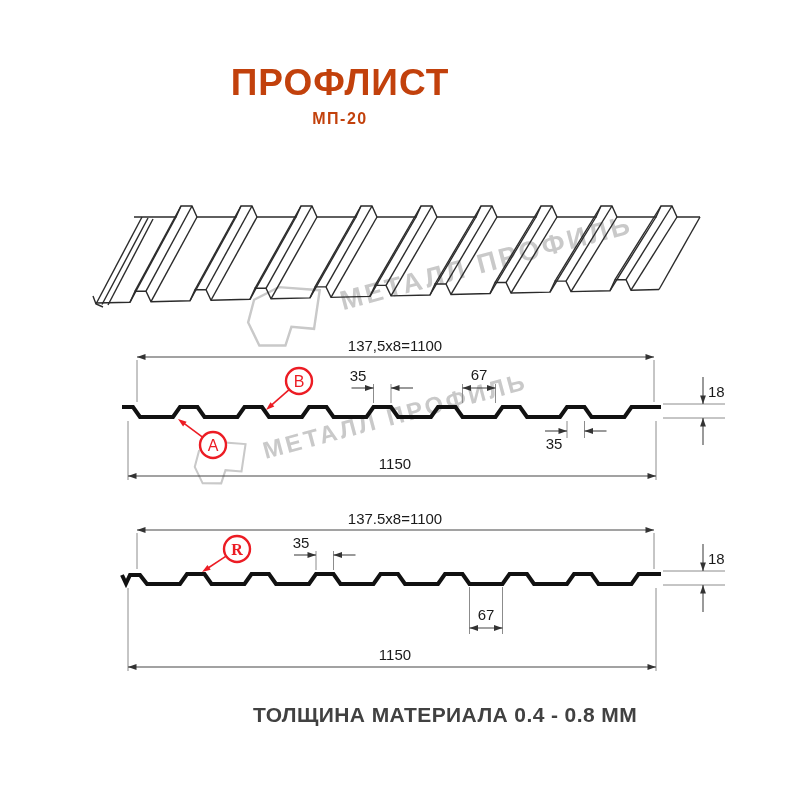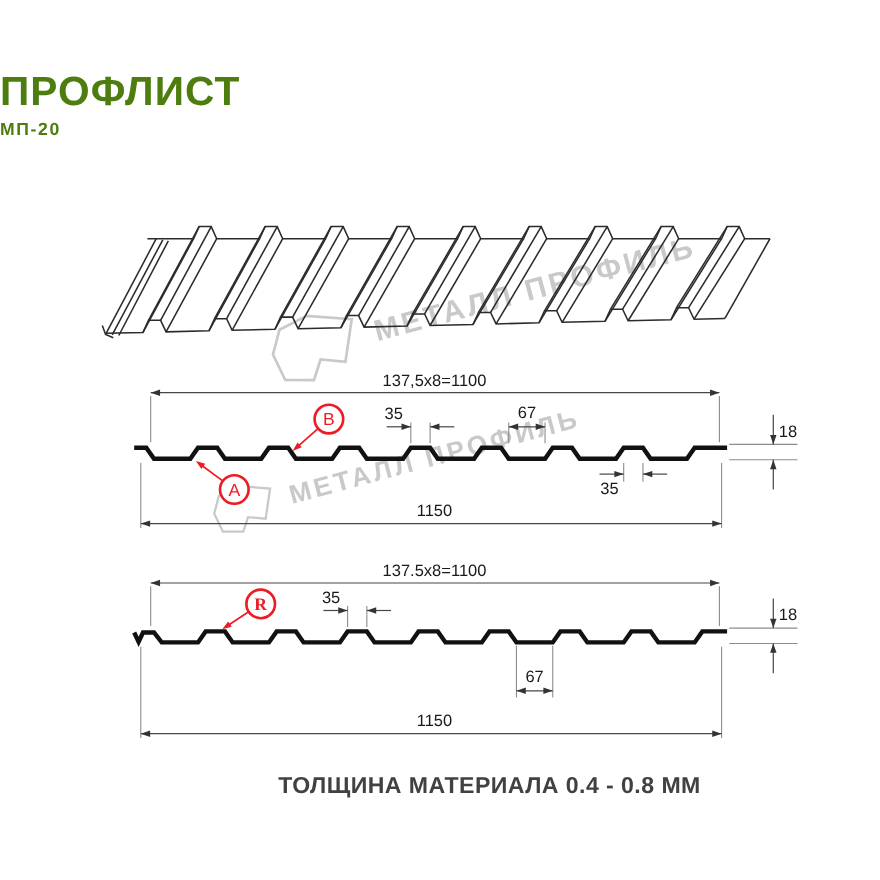--- a/index.html
+++ b/index.html
@@ -1,18 +1,18 @@
 <!DOCTYPE html>
 <html><head>
 <meta charset="utf-8">
 <style>
   html,body{margin:0;padding:0;}
   body{width:800px;height:800px;background:#ffffff;position:relative;overflow:hidden;
        font-family:"Liberation Sans", sans-serif;}
-  .hdr{position:absolute;left:0;width:680px;z-index:3;color:#4d7c0f;}
+  .hdr{position:absolute;left:0;width:680px;text-align:center;z-index:3;color:#c2410c;}
   #title{top:62px;font-size:37px;font-weight:800;letter-spacing:1px;}
   #subtitle{top:110px;font-size:16px;font-weight:600;letter-spacing:1.5px;}
   #footer{position:absolute;left:0;top:703px;width:800px;text-align:center;z-index:3;
           font-size:21px;font-weight:600;letter-spacing:.4px;color:#414141;margin-left:45px;}
   .wm{position:absolute;display:flex;align-items:center;gap:14px;color:#c9c9c9;
       font-weight:700;white-space:nowrap;transform-origin:0 50%;z-index:1;letter-spacing:3px;}
   #wm1{left:246px;top:296px;font-size:27px;transform:rotate(-15deg);}
   #wm2{left:194px;top:448px;font-size:24px;transform:rotate(-15deg);}
   .wm svg{display:block;}
   #diagrams{position:absolute;left:0;top:0;z-index:2;}

